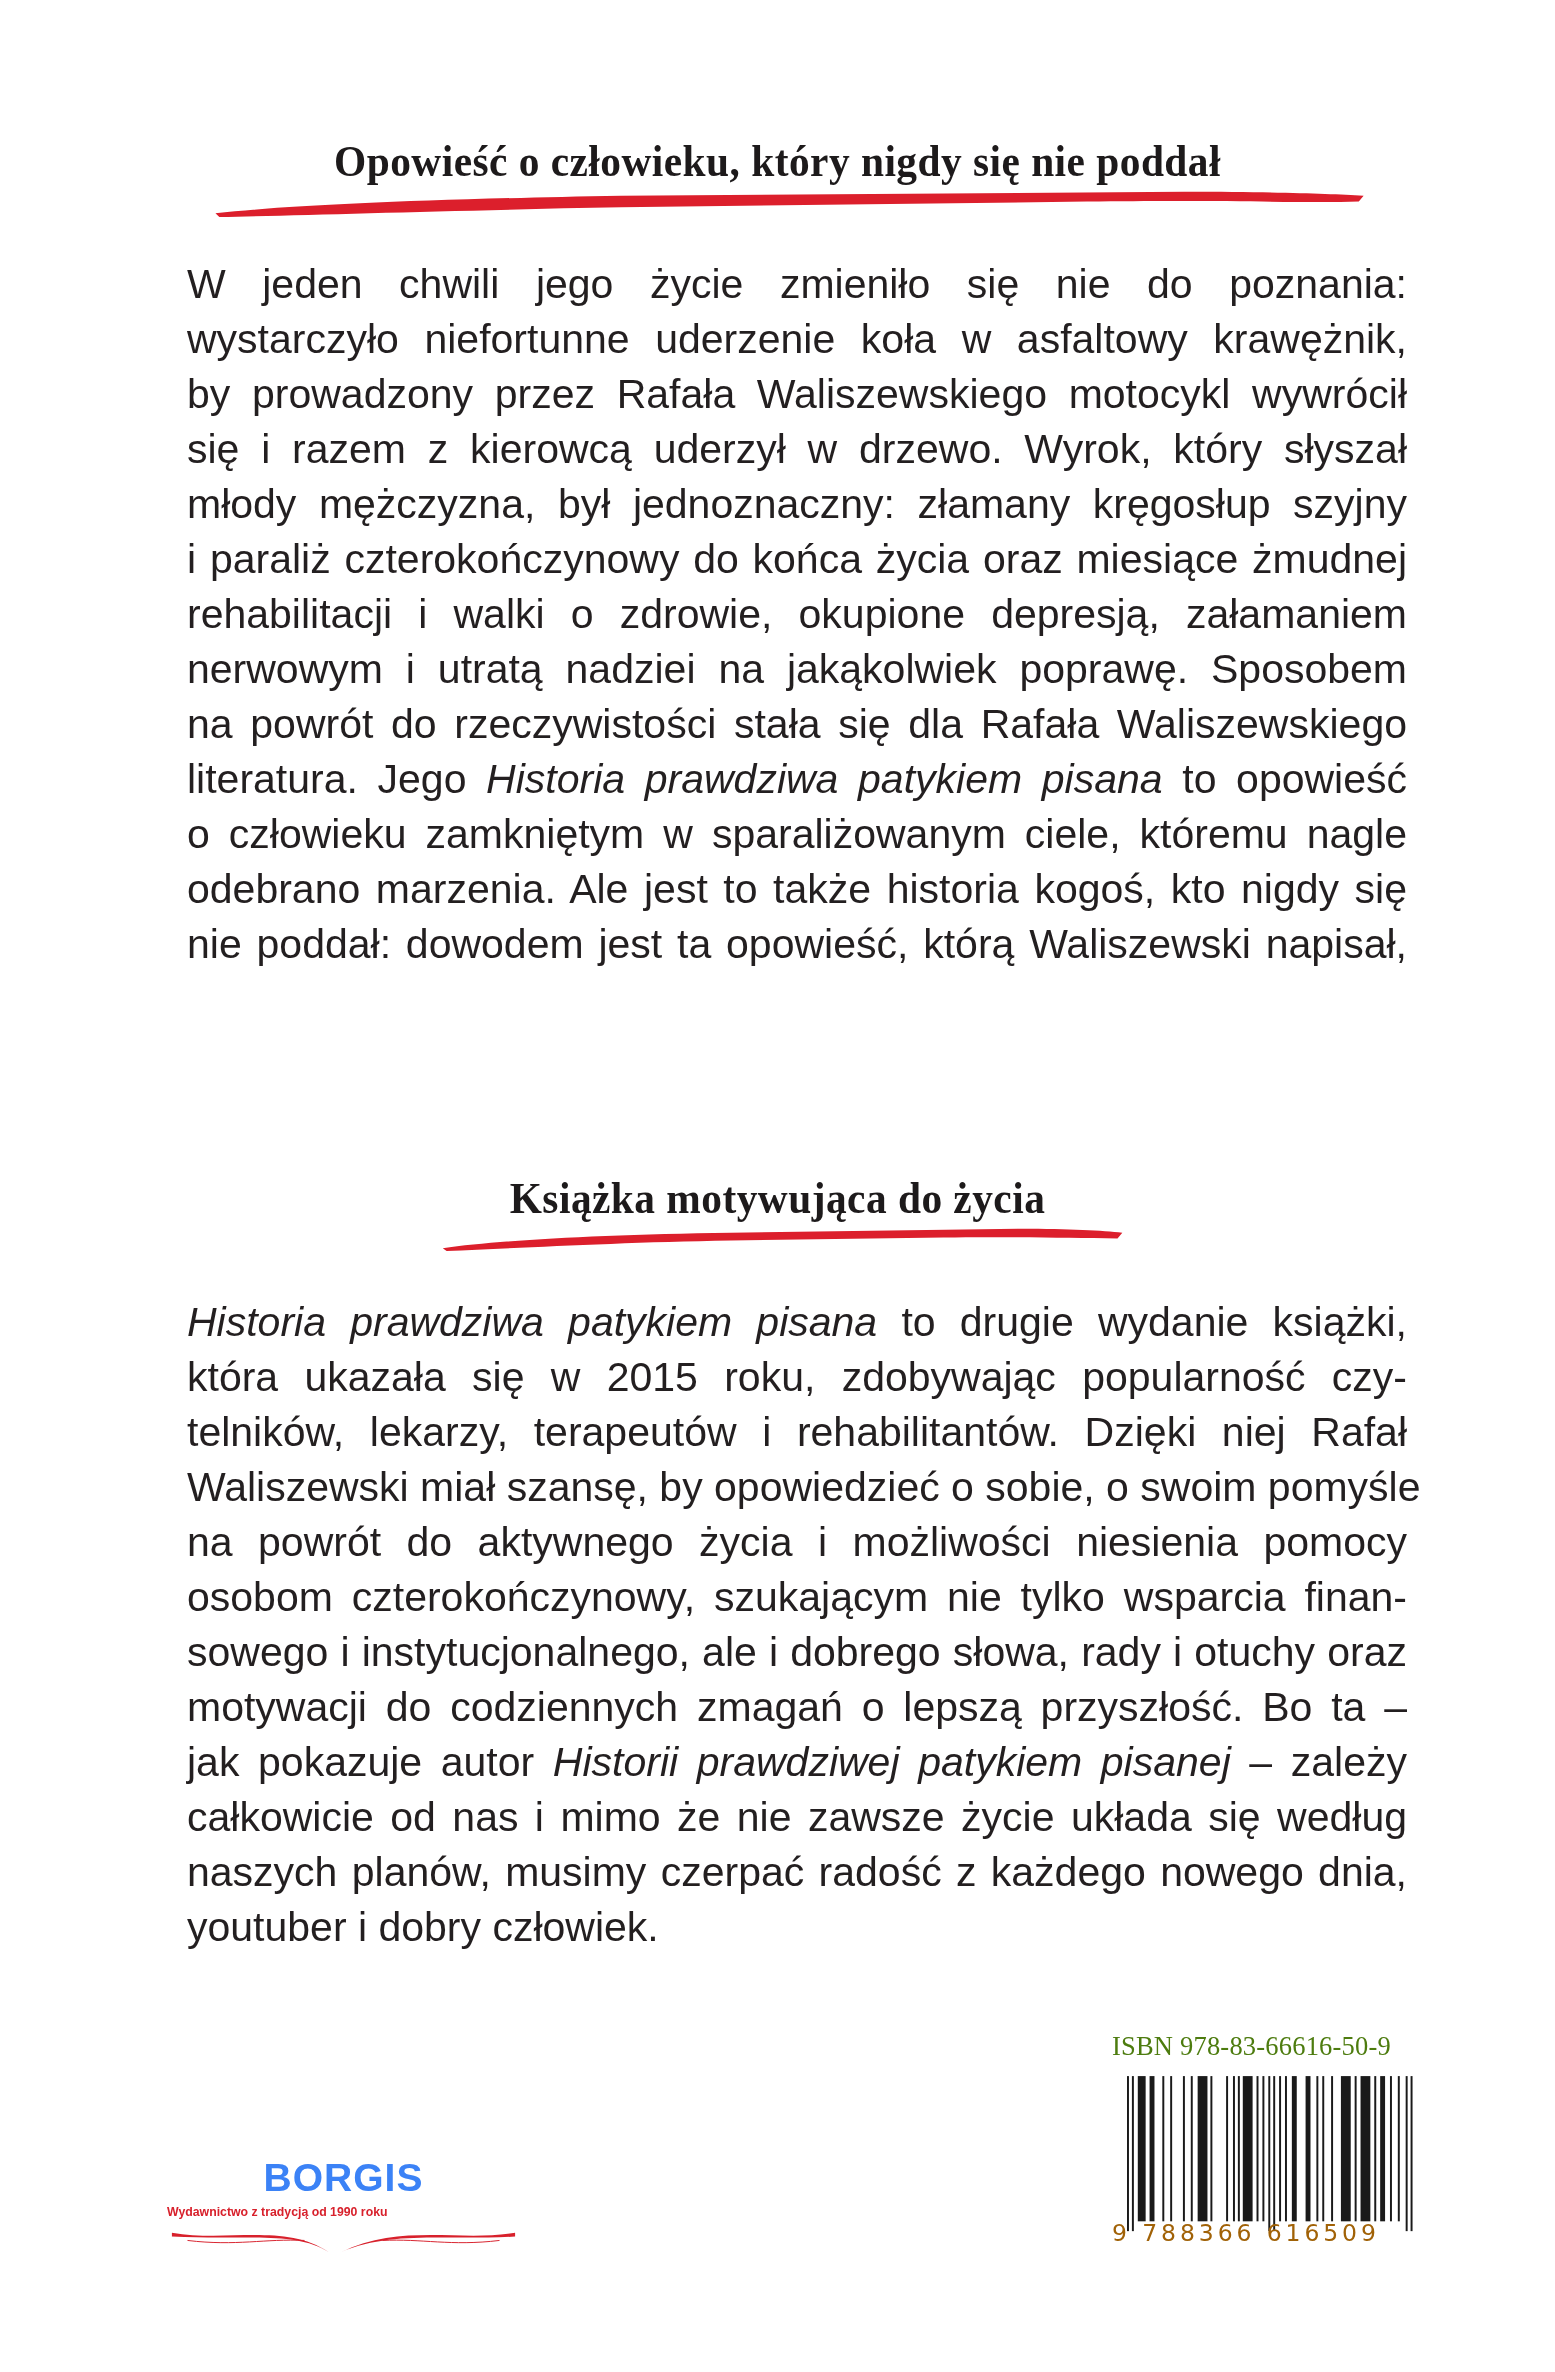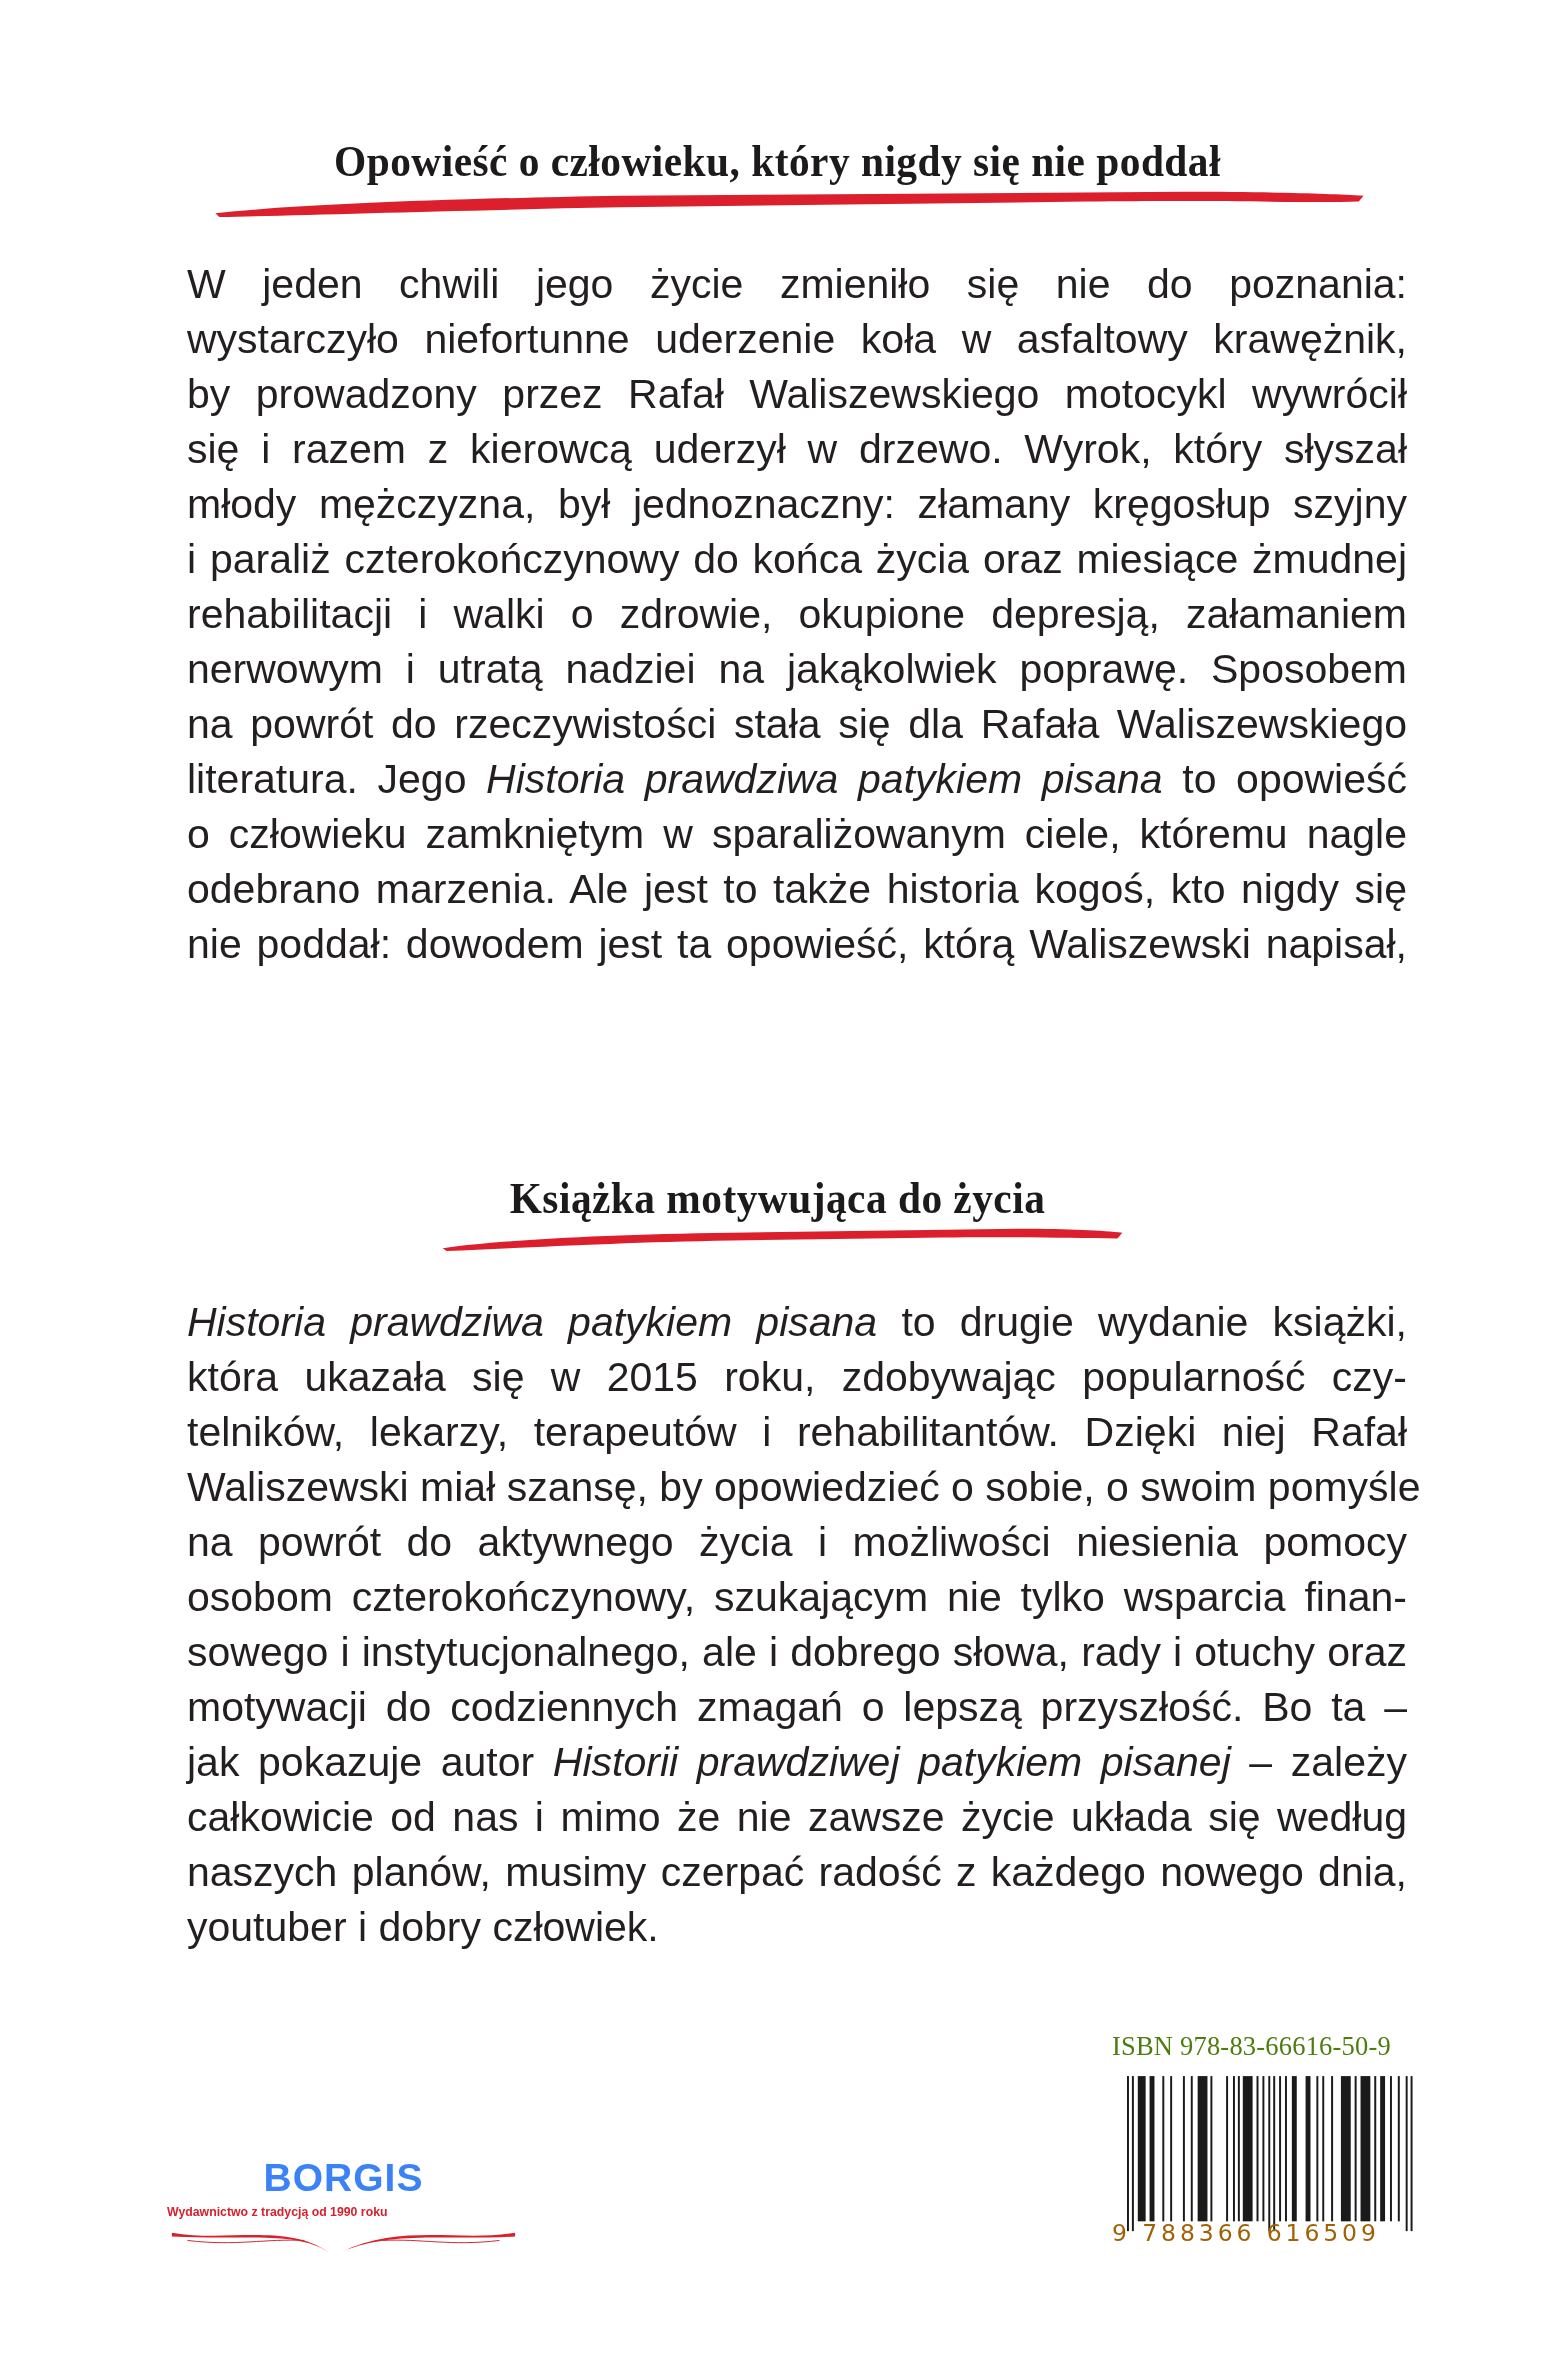--- a/index.html
+++ b/index.html
@@ -54,21 +54,21 @@
 <body>
 
 <h2 class="section-title" style="top:135px;">Opowieść o człowieku, który nigdy się nie poddał</h2>
 <svg class="brush" style="left:208px; top:186px;" width="1166" height="33" viewBox="0 0 1190 34">
   <path d="M2 28 C 80 20, 200 14, 420 10 L 1000 6 C 1100 6, 1150 8, 1185 10 L 1180 16 C 1120 18, 1060 14, 900 16 L 420 22 C 250 25, 100 30, 6 32 Z" fill="#dc1f2c"></path>
 </svg>
 
 <div class="paragraph" style="top:249px;">
   <span class="line">W jeden chwili jego życie zmieniło się nie do poznania:</span>
   <span class="line">wystarczyło niefortunne uderzenie koła w asfaltowy krawężnik,</span>
-  <span class="line">by prowadzony przez Rafał Waliszewskiego motocykl wywrócił</span>
+  <span class="line">by prowadzony przez Rafała Waliszewskiego motocykl wywrócił</span>
   <span class="line">się i razem z kierowcą uderzył w drzewo. Wyrok, który słyszał</span>
   <span class="line">młody mężczyzna, był jednoznaczny: złamany kręgosłup szyjny</span>
   <span class="line">i paraliż czterokończynowy do końca życia oraz miesiące żmudnej</span>
   <span class="line">rehabilitacji i walki o zdrowie, okupione depresją, załamaniem</span>
   <span class="line">nerwowym i utratą nadziei na jakąkolwiek poprawę. Sposobem</span>
   <span class="line">na powrót do rzeczywistości stała się dla Rafała Waliszewskiego</span>
   <span class="line"><span>literatura. Jego </span><span class="it">Historia prawdziwa patykiem pisana</span><span> to opowieść</span></span>
   <span class="line">o człowieku zamkniętym w sparaliżowanym ciele, któremu nagle</span>
   <span class="line">odebrano marzenia. Ale jest to także historia kogoś, kto nigdy się</span>
   <span class="line">nie poddał: dowodem jest ta opowieść, którą Waliszewski napisał,</span>

